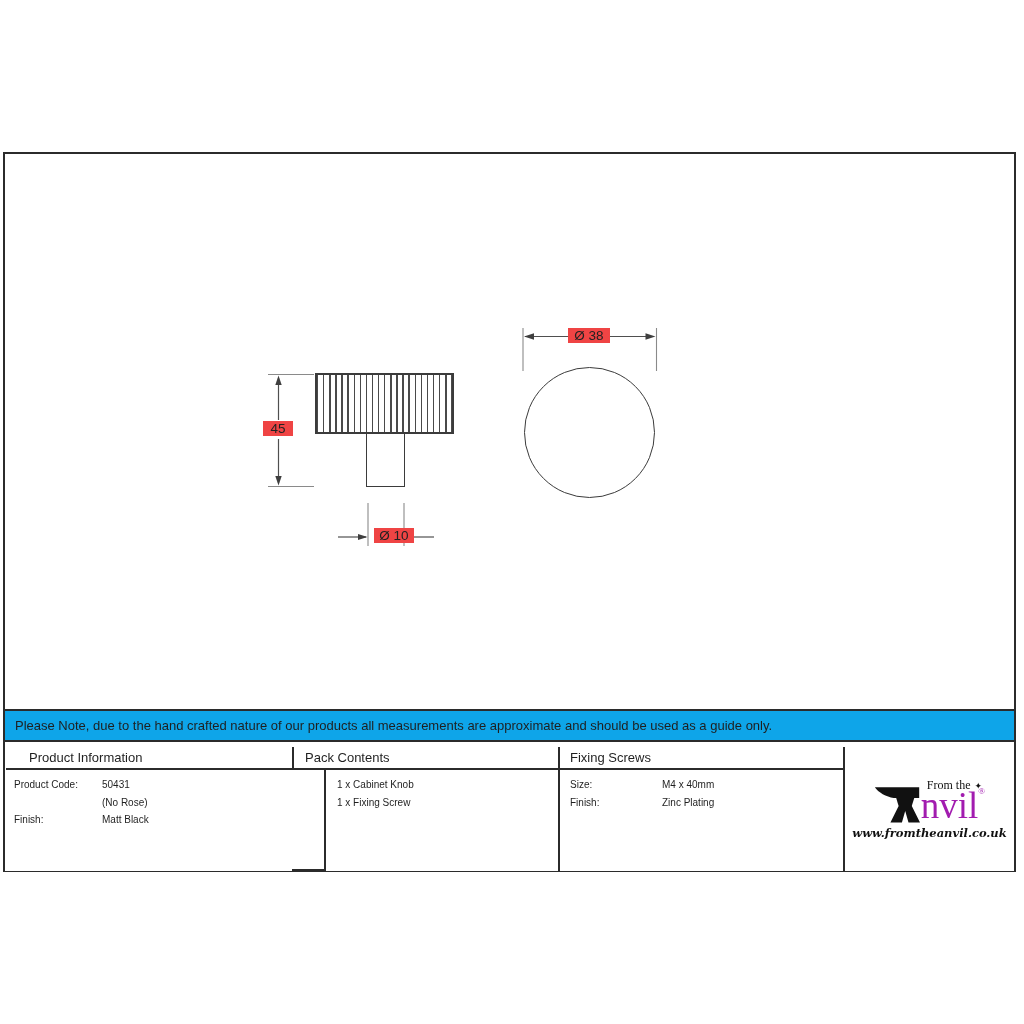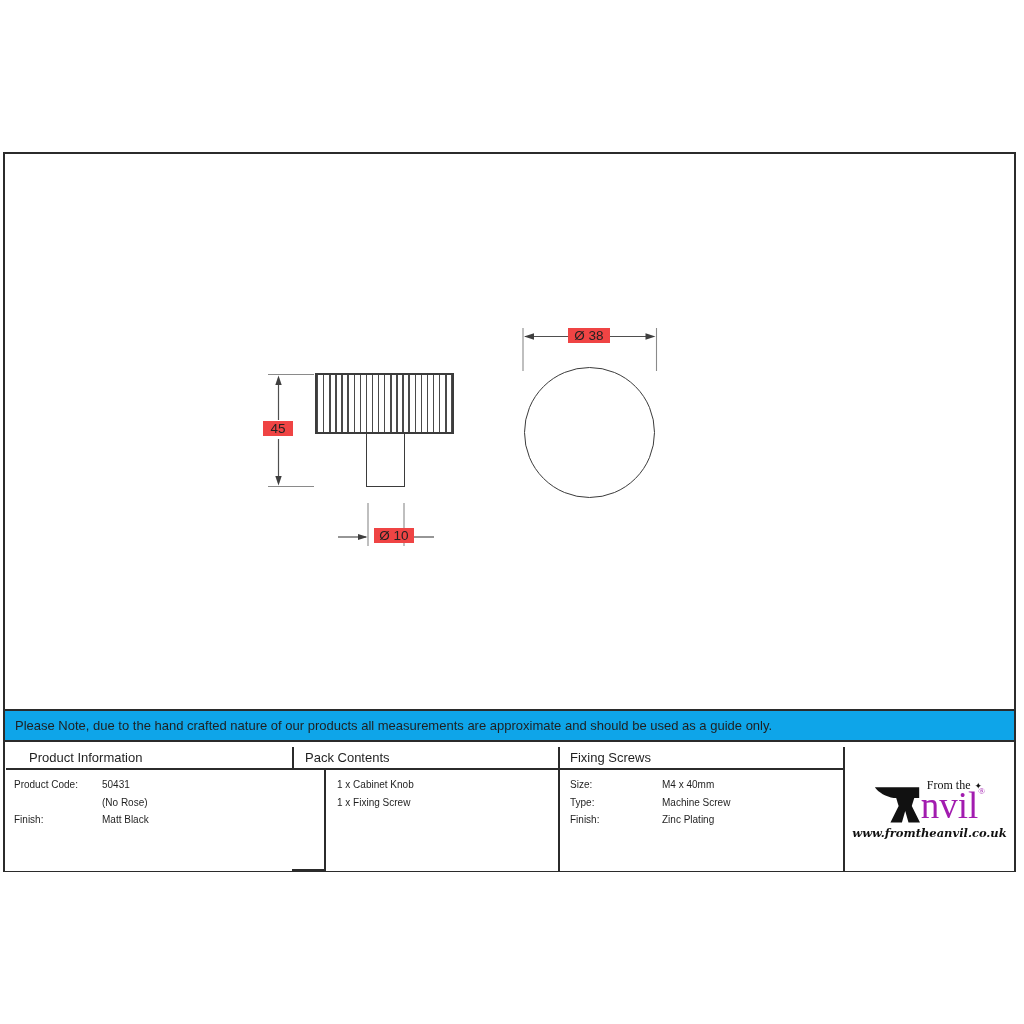--- a/index.html
+++ b/index.html
@@ -194,24 +194,20 @@
 
   <div class="td-cell v-div" style="left:292px; width:266px; padding-left:11px;margin-left:32px;">
     <div class="plain-row">1 x Cabinet Knob</div>
     <div class="plain-row">1 x Fixing Screw</div>
   </div>
 
   <div class="td-cell v-div" style="left:558px; width:285px; padding-left:10px;">
     <div class="kv-row">
       <span class="kv-label-fs">Size:</span>
       <span>M4 x 40mm</span>
-    </div>
-    <div class="kv-row">
-      <span class="kv-label-fs">Type:</span>
-      <span>Machine Screw</span>
     </div>
     <div class="kv-row">
       <span class="kv-label-fs">Finish:</span>
       <span>Zinc Plating</span>
     </div>
   </div>
 
   <div class="logo-cell">
     <div class="logo-row">
       <svg width="46" height="42" viewBox="0 0 56 50">

